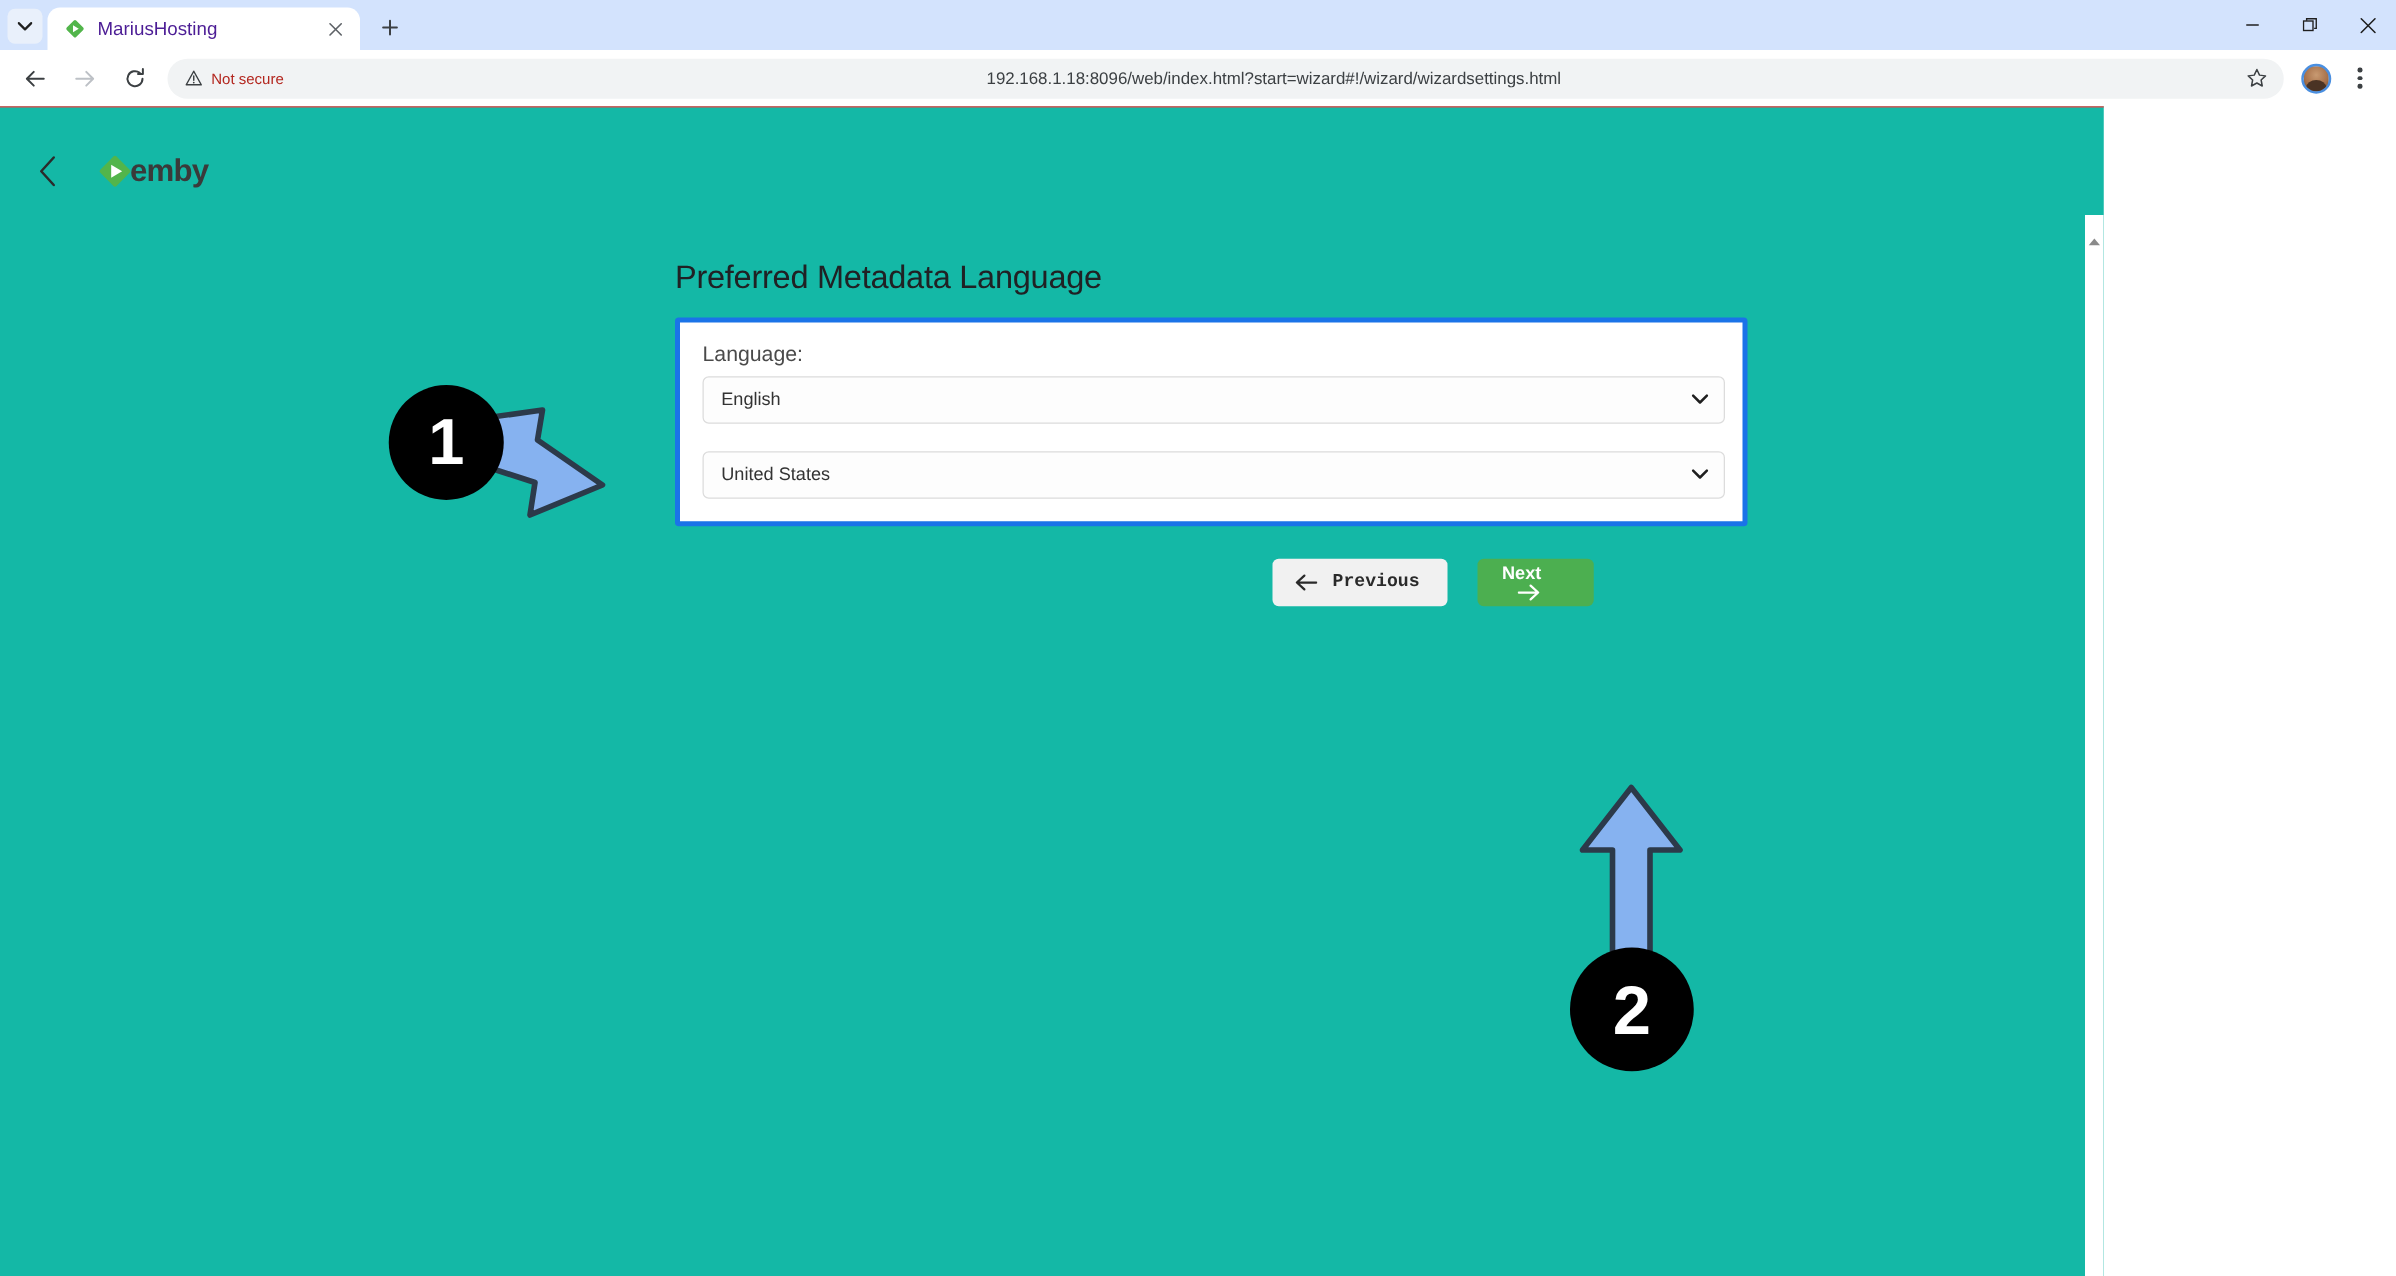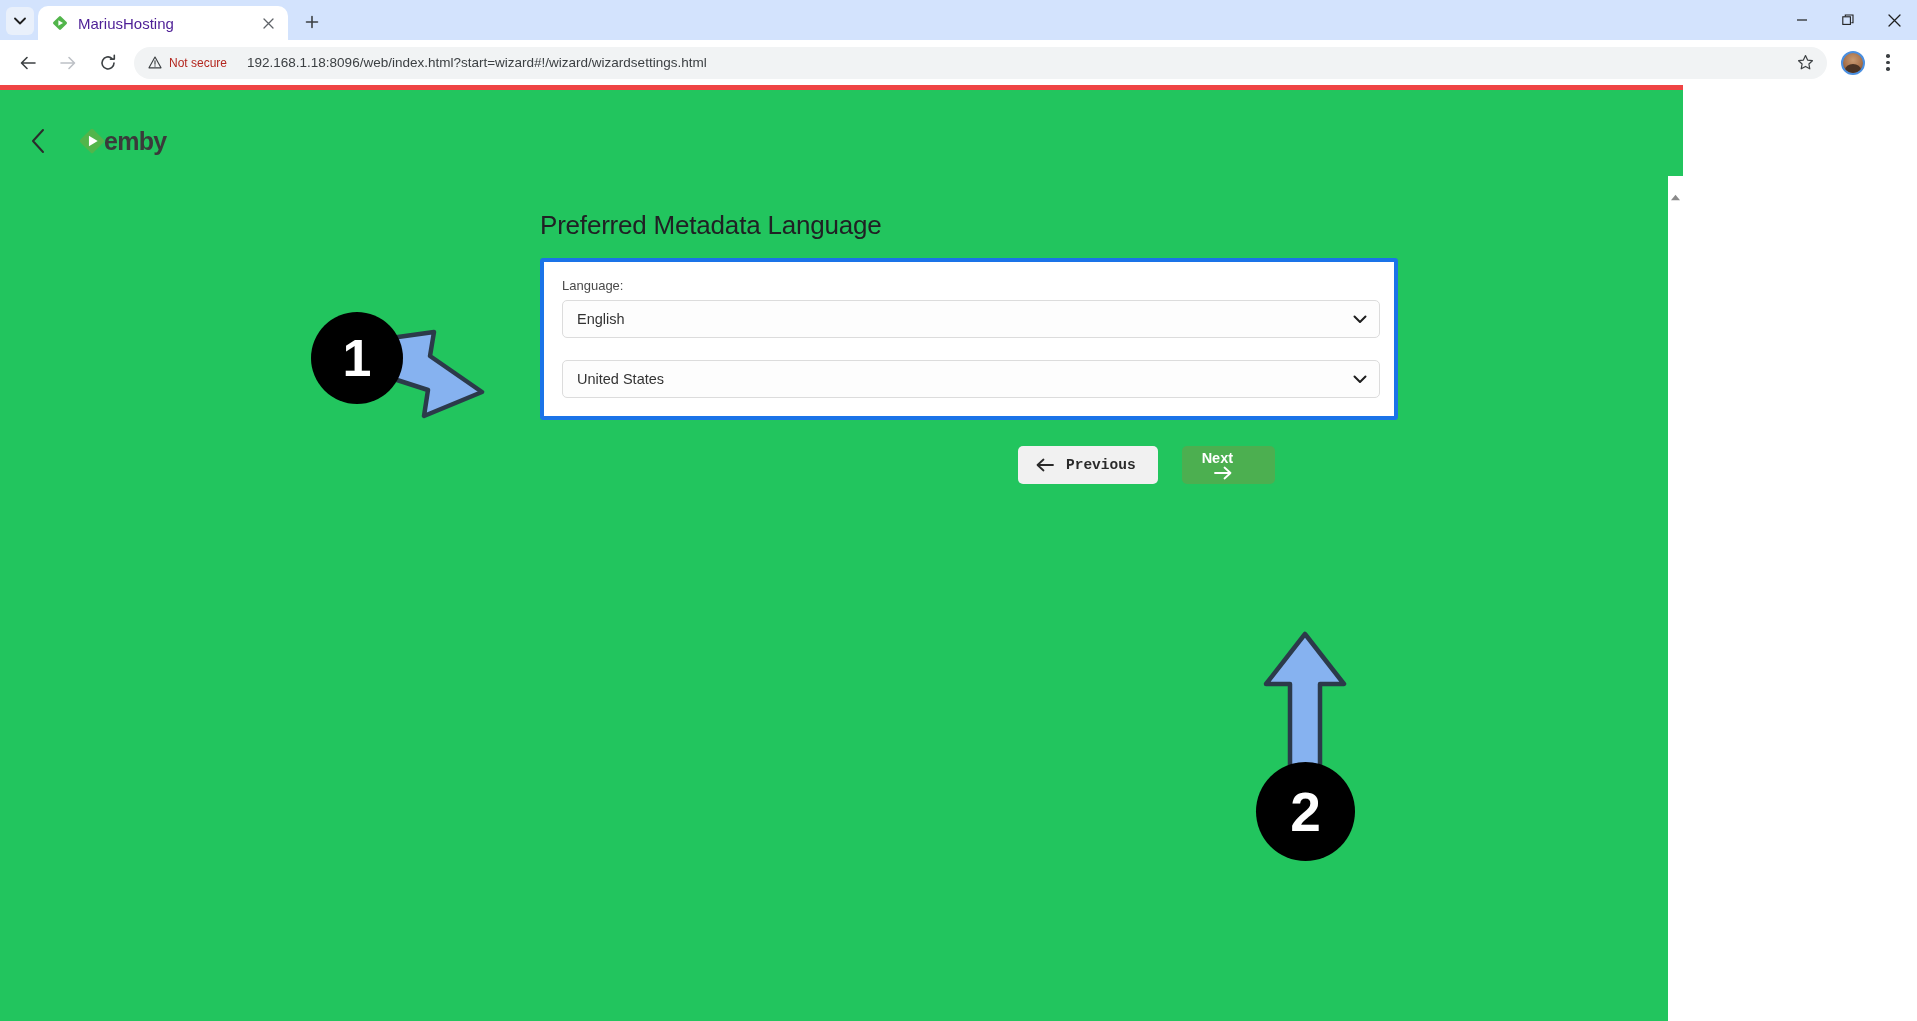--- a/index.html
+++ b/index.html
@@ -118,20 +118,21 @@
   .omnibox {
     flex: 1 1 auto;
     height: 32px;
     background: #f1f3f4;
     border-radius: 16px;
     display: flex;
     align-items: center;
     margin: 0 8px 0 6px;
     padding: 0 4px 0 0;
     position: relative;
+    text-align: center;
   }
   .notsecure {
     display: flex;
     align-items: center;
     height: 28px;
     padding: 0 10px 0 12px;
     border-radius: 14px;
     background: #f1f3f4;
     margin-left: 2px;
     cursor: pointer;
@@ -194,22 +195,22 @@
     background: #3c4043;
     display: block;
   }
 
   
   .viewport {
     position: absolute;
     left: 0; top: 85px;
     width: 1683px;
     height: 936px;
-    background: #22c55e;
-    border-top: 5px solid #ef4444;
+    background: #14b8a6;
+    border-top: 1px solid #ef4444;
     overflow: hidden;
   }
 
   .emby-header {
     display: flex;
     align-items: center;
     padding: 30px 0 0 22px;
     height: 72px;
   }
   .back-chevron {
@@ -257,21 +258,21 @@
   .field-box {
     margin-top: 17px;
     width: 858px;
     border: 4px solid #1a73e8;
     border-radius: 3px;
     padding: 16px 18px 18px 18px;
     background: #ffffff;
     position: relative;
   }
   .field-label {
-    font-size: 13px;
+    font-size: 17px;
     color: #4a4a4a;
     margin-bottom: 7px;
   }
   .select-wrap {
     position: relative;
     width: 818px;
     height: 38px;
   }
   .select-box {
     width: 100%;

